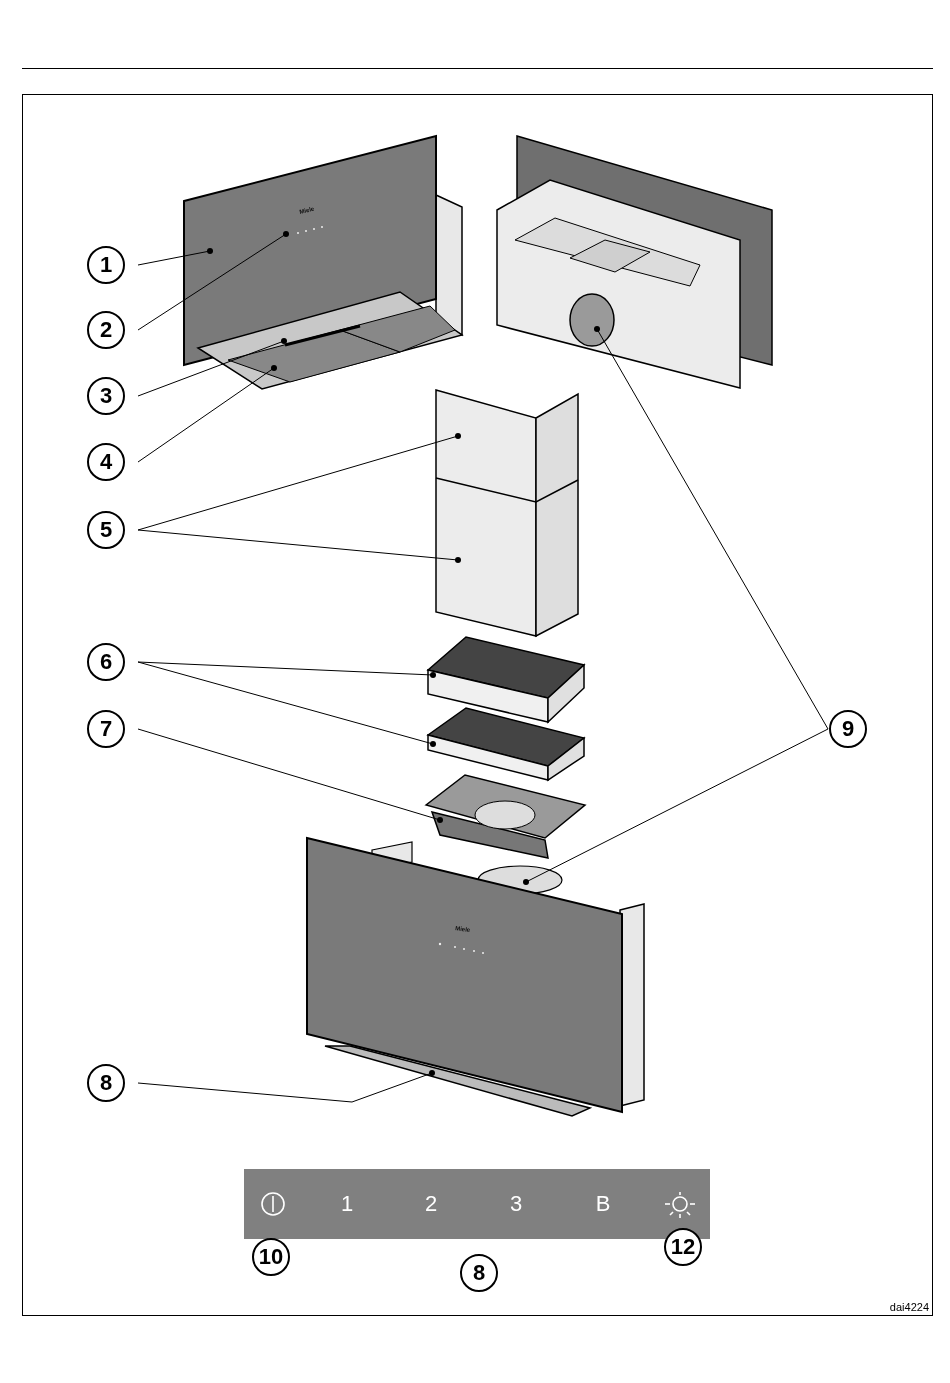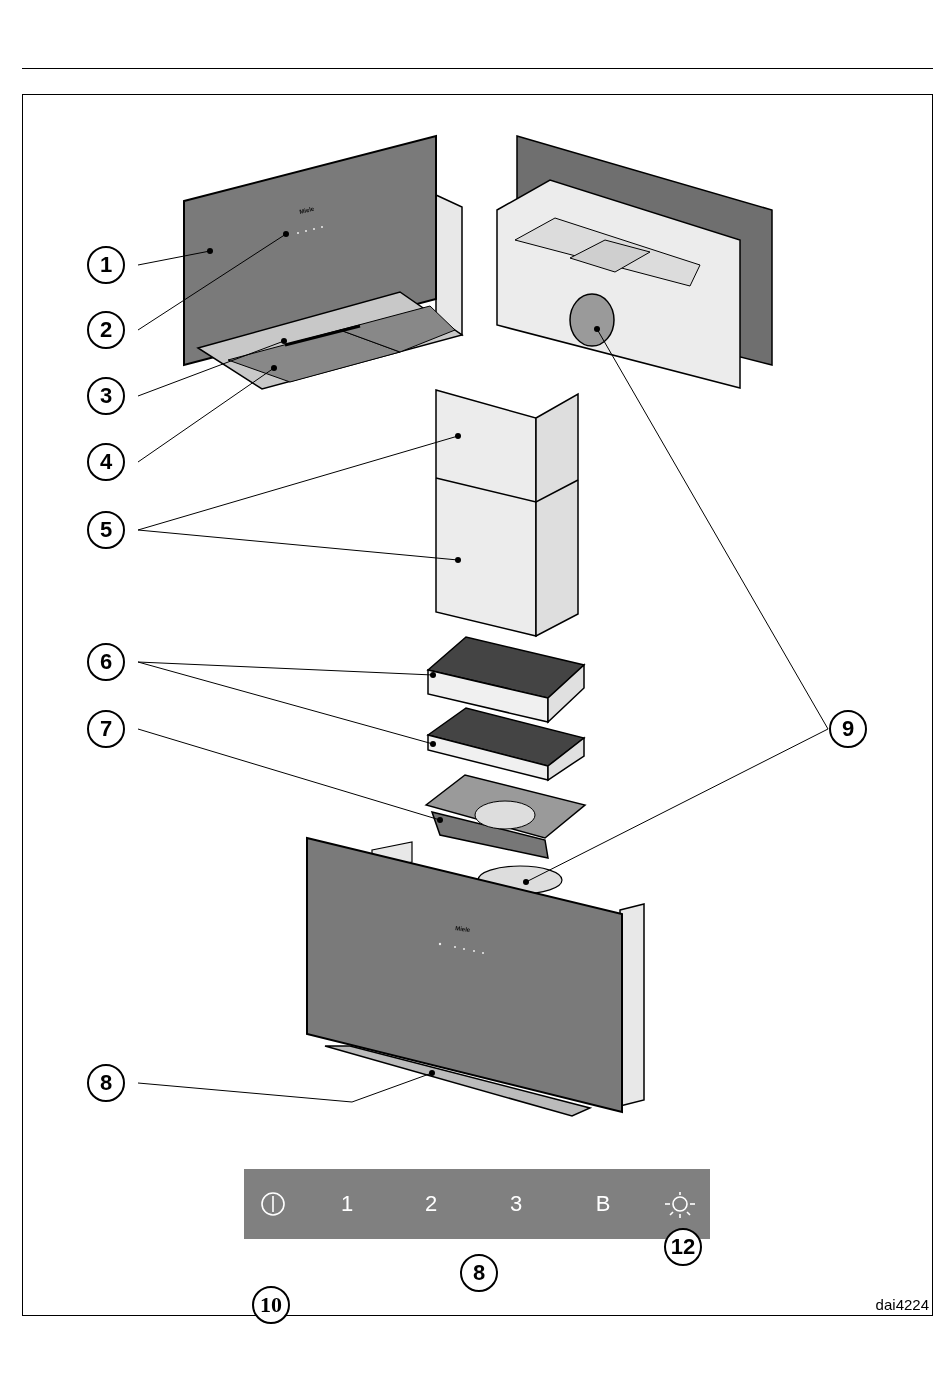--- a/index.html
+++ b/index.html
@@ -4,21 +4,21 @@
 <style>
   html,body{margin:0;padding:0;background:#fff;}
   body{width:950px;height:1383px;position:relative;font-family:"Liberation Sans",sans-serif;}
   .rule{position:absolute;left:22px;top:68px;width:911px;height:1px;background:#000;}
   .frame{position:absolute;left:22px;top:94px;width:911px;height:1222px;border:1px solid #000;box-sizing:border-box;}
   svg{position:absolute;left:0;top:0;}
   .lbl{position:absolute;width:38px;height:38px;border:2px solid #000;border-radius:50%;box-sizing:border-box;
        display:flex;align-items:center;justify-content:center;font-weight:bold;font-size:22px;color:#000;background:#fff;}
   .panel{position:absolute;left:244px;top:1169px;width:466px;height:70px;background:#808080;}
   .pbtn{position:absolute;top:1185px;height:38px;color:#fff;font-size:22px;display:flex;align-items:center;justify-content:center;width:40px;}
-  .code{position:absolute;right:20px;bottom:70px;font-size:15px;color:#000;}
+  .code{position:absolute;right:20px;bottom:70px;font-size:11px;color:#000;}
 </style>
 </head>
 <body>
 
 <div class="rule"></div>
 <div class="frame"></div>
 
 <svg width="950" height="1383">
 
   <g>
@@ -138,17 +138,17 @@
     <circle cx="17" cy="15" r="7" fill="none" stroke="#fff" stroke-width="1.6"></circle>
     <line x1="17" y1="3" x2="17" y2="6" stroke="#fff" stroke-width="1.6"></line>
     <line x1="2" y1="15" x2="7" y2="15" stroke="#fff" stroke-width="1.6"></line>
     <line x1="27" y1="15" x2="32" y2="15" stroke="#fff" stroke-width="1.6"></line>
     <line x1="10" y1="23" x2="7" y2="26" stroke="#fff" stroke-width="1.6"></line>
     <line x1="24" y1="23" x2="27" y2="26" stroke="#fff" stroke-width="1.6"></line>
     <line x1="17" y1="25" x2="17" y2="29" stroke="#fff" stroke-width="1.6"></line>
   </svg>
 </div>
 
-<div class="lbl" style="left:252px;top:1286px;font-family:Liberation Serif, serif;">10</div>
+<div class="lbl" style="left:252px;top:1238px;">10</div>
 <div class="lbl" style="left:460px;top:1254px;">8</div>
 <div class="lbl" style="left:664px;top:1228px;">12</div>
 
 <div class="code" style="right:21px;bottom:70px;">dai4224</div>
 
 </body></html>

